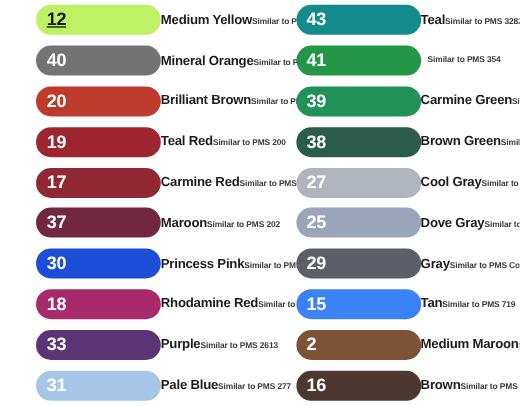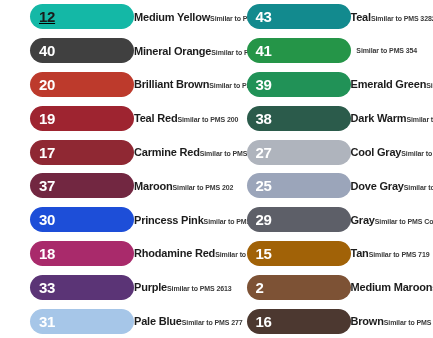--- a/index.html
+++ b/index.html
@@ -95,30 +95,30 @@
     letter-spacing: -0.1px;
     white-space: nowrap;
   }
 </style>
 </head>
 <body>
 
 <div id="chart">
   <div class="column">
       <div class="swatch-row">
-        <div class="pill dark-number" style="background: #14b8a6; text-decoration: underline;">
+        <div class="pill dark-number" style="background: #bef264; text-decoration: underline;">
           <span class="pill-number">12</span>
         </div>
         <div class="labels">
           <div class="color-name">Medium Yellow</div>
           <div class="pms-note">Similar to PMS 123</div>
         </div>
       </div>
       <div class="swatch-row">
-        <div class="pill" style="background: #404040; text-align: right;">
+        <div class="pill" style="background: #737373; text-align: right;">
           <span class="pill-number">40</span>
         </div>
         <div class="labels">
           <div class="color-name">Mineral Orange</div>
           <div class="pms-note">Similar to PMS 021</div>
         </div>
       </div>
       <div class="swatch-row">
         <div class="pill" style="background: rgb(189, 58, 44);">
           <span class="pill-number">20</span>
@@ -208,30 +208,30 @@
         </div>
         <div class="labels">
           <div class="pms-note">Similar to PMS 354</div>
         </div>
       </div>
       <div class="swatch-row">
         <div class="pill" style="background: rgb(33, 146, 87);">
           <span class="pill-number">39</span>
         </div>
         <div class="labels">
-          <div class="color-name">Emerald Green</div>
+          <div class="color-name">Carmine Green</div>
           <div class="pms-note">Similar to PMS 347</div>
         </div>
       </div>
       <div class="swatch-row">
         <div class="pill" style="background: rgb(43, 91, 75);">
           <span class="pill-number">38</span>
         </div>
         <div class="labels">
-          <div class="color-name">Dark Warm</div>
+          <div class="color-name">Brown Green</div>
           <div class="pms-note">Similar to PMS 343</div>
         </div>
       </div>
       <div class="swatch-row">
         <div class="pill" style="background: rgb(175, 180, 189);">
           <span class="pill-number">27</span>
         </div>
         <div class="labels">
           <div class="color-name">Cool Gray</div>
           <div class="pms-note">Similar to PMS 428</div>
@@ -249,21 +249,21 @@
       <div class="swatch-row">
         <div class="pill" style="background: rgb(93, 95, 104);">
           <span class="pill-number">29</span>
         </div>
         <div class="labels">
           <div class="color-name">Gray</div>
           <div class="pms-note">Similar to PMS Cool Gray 11</div>
         </div>
       </div>
       <div class="swatch-row">
-        <div class="pill" style="background: #a16207;">
+        <div class="pill" style="background: #3b82f6;">
           <span class="pill-number">15</span>
         </div>
         <div class="labels">
           <div class="color-name">Tan</div>
           <div class="pms-note">Similar to PMS 719</div>
         </div>
       </div>
       <div class="swatch-row">
         <div class="pill" style="background: rgb(125, 82, 53);">
           <span class="pill-number">2</span>

